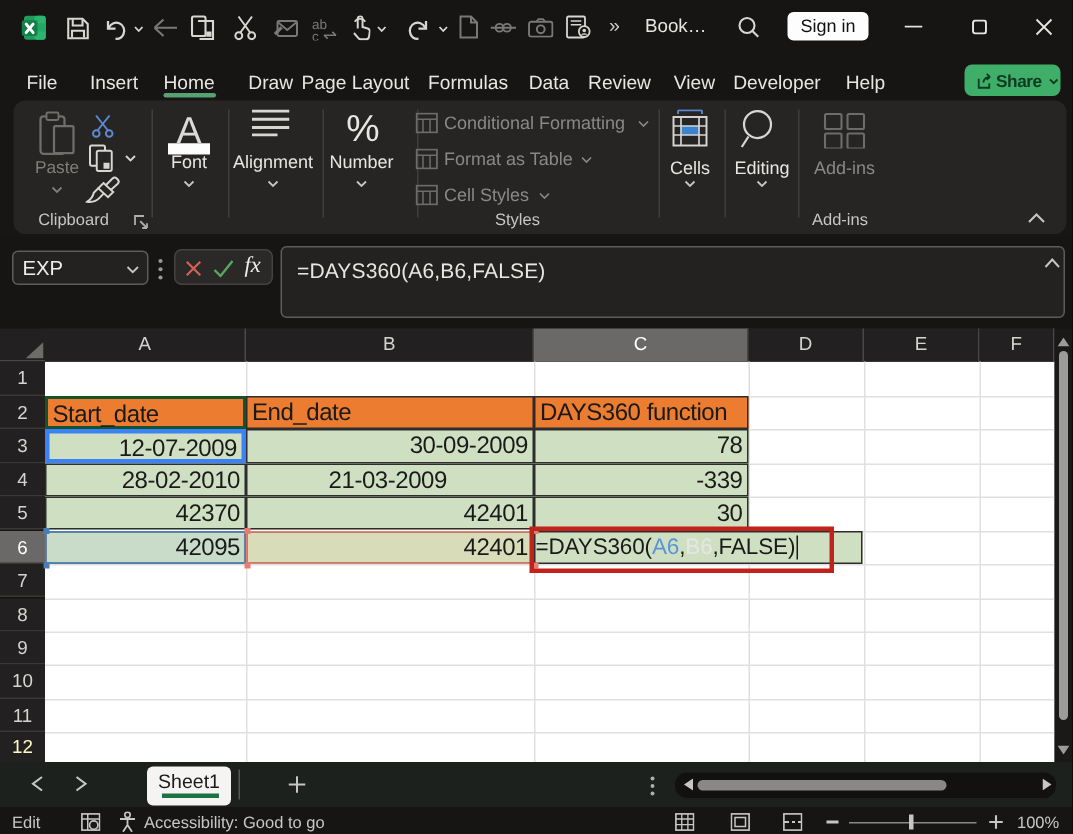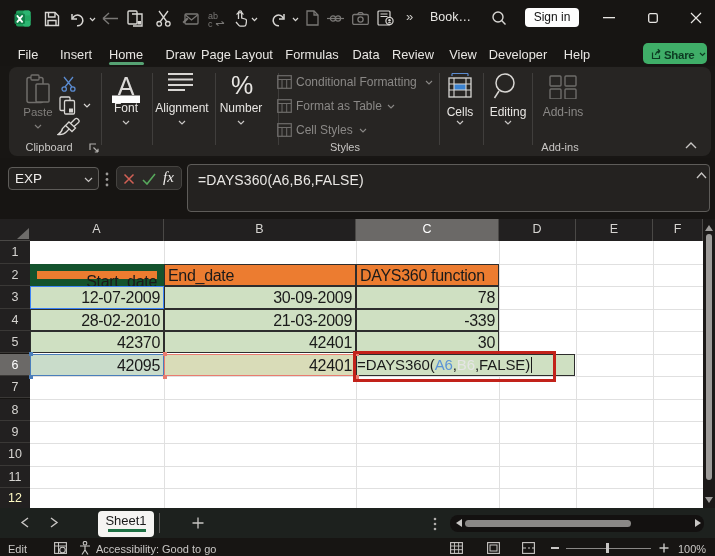--- a/index.html
+++ b/index.html
@@ -298,28 +298,28 @@
 <div class="a" style="left:30px;top:286.2px;width:673px;height:1px;background:#e0e0e0"></div>
 <div class="a" style="left:30px;top:308.6px;width:673px;height:1px;background:#e0e0e0"></div>
 <div class="a" style="left:30px;top:331.1px;width:673px;height:1px;background:#e0e0e0"></div>
 <div class="a" style="left:30px;top:353.6px;width:673px;height:1px;background:#e0e0e0"></div>
 <div class="a" style="left:30px;top:376.0px;width:673px;height:1px;background:#e0e0e0"></div>
 <div class="a" style="left:30px;top:398.5px;width:673px;height:1px;background:#e0e0e0"></div>
 <div class="a" style="left:30px;top:420.9px;width:673px;height:1px;background:#e0e0e0"></div>
 <div class="a" style="left:30px;top:443.4px;width:673px;height:1px;background:#e0e0e0"></div>
 <div class="a" style="left:30px;top:465.8px;width:673px;height:1px;background:#e0e0e0"></div>
 <div class="a" style="left:30px;top:488.2px;width:673px;height:1px;background:#e0e0e0"></div>
-<div class="a" style="left:30px;top:263.8px;width:134px;height:22.4px;background:#ec7c30;border:7px solid #14532d;color:#1a1a1a;font-size:16px;letter-spacing:-0.3px;line-height:21.4px;text-align:right;padding-left:3px;">Start_date</div>
+<div class="a" style="left:30px;top:263.8px;width:134px;height:22.4px;background:#ec7c30;border:2px solid #14532d;color:#1a1a1a;font-size:16px;letter-spacing:-0.3px;line-height:21.4px;text-align:left;padding-left:3px;">Start_date</div>
 <div class="a" style="left:164px;top:263.8px;width:192px;height:22.4px;background:#ec7c30;border:1px solid #2d2d2d;color:#1a1a1a;font-size:16px;letter-spacing:-0.3px;line-height:21.4px;text-align:left;padding-left:3px;">End_date</div>
 <div class="a" style="left:356px;top:263.8px;width:143px;height:22.4px;background:#ec7c30;border:1px solid #2d2d2d;color:#1a1a1a;font-size:16px;letter-spacing:-0.3px;line-height:21.4px;text-align:left;padding-left:3px;">DAYS360 function</div>
-<div class="a" style="left:30px;top:286.2px;width:134px;height:22.4px;background:#cfe0c2;border:1px solid #3b82f6;color:#1a1a1a;font-size:16px;letter-spacing:-0.3px;line-height:21.4px;text-align:right;padding-right:3px;">12-07-2009</div>
+<div class="a" style="left:30px;top:286.2px;width:134px;height:22.4px;background:#cfe0c2;border:3px solid #3b82f6;color:#1a1a1a;font-size:16px;letter-spacing:-0.3px;line-height:21.4px;text-align:right;padding-right:3px;">12-07-2009</div>
 <div class="a" style="left:164px;top:286.2px;width:192px;height:22.4px;background:#cfe0c2;border:1px solid #2d2d2d;color:#1a1a1a;font-size:16px;letter-spacing:-0.3px;line-height:21.4px;text-align:right;padding-right:3px;">30-09-2009</div>
 <div class="a" style="left:356px;top:286.2px;width:143px;height:22.4px;background:#cfe0c2;border:1px solid #2d2d2d;color:#1a1a1a;font-size:16px;letter-spacing:-0.3px;line-height:21.4px;text-align:right;padding-right:3px;">78</div>
 <div class="a" style="left:30px;top:308.6px;width:134px;height:22.4px;background:#cfe0c2;border:1px solid #2d2d2d;color:#1a1a1a;font-size:16px;letter-spacing:-0.3px;line-height:21.4px;text-align:right;padding-right:3px;">28-02-2010</div>
-<div class="a" style="left:164px;top:308.6px;width:192px;height:22.4px;background:#cfe0c2;border:1px solid #2d2d2d;color:#1a1a1a;font-size:16px;letter-spacing:-0.3px;line-height:21.4px;text-align:right;padding-right:3px;">21-03-2009</div>
+<div class="a" style="left:164px;top:308.6px;width:192px;height:22.4px;background:#cfe0c2;border:1px solid #2d2d2d;color:#1a1a1a;font-size:16px;letter-spacing:-0.3px;line-height:21.4px;text-align:center;padding-right:3px;">21-03-2009</div>
 <div class="a" style="left:356px;top:308.6px;width:143px;height:22.4px;background:#cfe0c2;border:1px solid #2d2d2d;color:#1a1a1a;font-size:16px;letter-spacing:-0.3px;line-height:21.4px;text-align:right;padding-right:3px;">-339</div>
 <div class="a" style="left:30px;top:331.1px;width:134px;height:22.4px;background:#cfe0c2;border:1px solid #2d2d2d;color:#1a1a1a;font-size:16px;letter-spacing:-0.3px;line-height:21.4px;text-align:right;padding-right:3px;">42370</div>
 <div class="a" style="left:164px;top:331.1px;width:192px;height:22.4px;background:#cfe0c2;border:1px solid #2d2d2d;color:#1a1a1a;font-size:16px;letter-spacing:-0.3px;line-height:21.4px;text-align:right;padding-right:3px;">42401</div>
 <div class="a" style="left:356px;top:331.1px;width:143px;height:22.4px;background:#cfe0c2;border:1px solid #2d2d2d;color:#1a1a1a;font-size:16px;letter-spacing:-0.3px;line-height:21.4px;text-align:right;padding-right:3px;">30</div>
 <div class="a" style="left:30px;top:353.6px;width:134px;height:22.4px;background:#c9dcca;border:1px solid #2d2d2d;color:#1a1a1a;font-size:16px;letter-spacing:-0.3px;line-height:21.4px;text-align:right;padding-right:3px;outline:1.5px solid #4a7ebb;outline-offset:-1px;">42095</div>
 <div class="a" style="left:164px;top:353.6px;width:192px;height:22.4px;background:#d9dcb8;border:1px solid #2d2d2d;color:#1a1a1a;font-size:16px;letter-spacing:-0.3px;line-height:21.4px;text-align:right;padding-right:3px;outline:1.5px solid #e97c70;outline-offset:-1px;">42401</div>
 <div class="a" style="left:356px;top:353.6px;width:219px;height:22.4px;background:#cfe0c2;border:1px solid #2d2d2d"></div>
 <div class="a" style="left:357px;top:353.6px;height:22.4px;color:#1a1a1a;font-size:15px;letter-spacing:-0.1px;line-height:21.4px">=DAYS360(<span style="color:#5b93d6">A6</span>,<span style="color:#e5e5e5">B6</span>,FALSE)</div>
 <div class="a" style="left:531px;top:356.6px;width:1px;height:16px;background:#1a1a1a"></div>
 <div class="a" style="left:29px;top:352.1px;width:4px;height:4px;background:#4a7ebb"></div>

